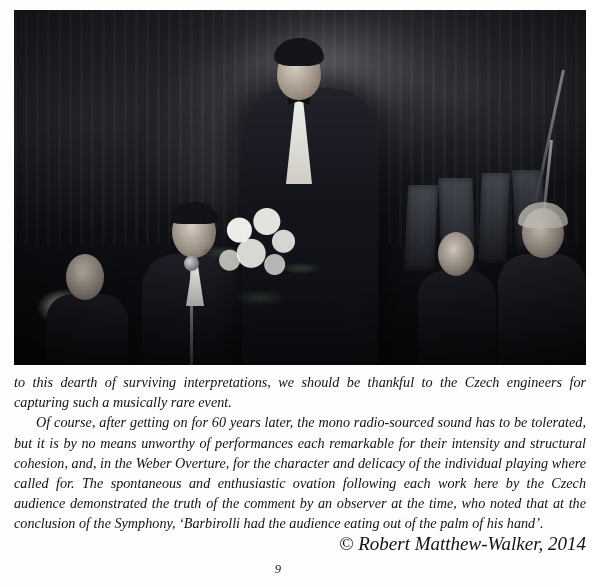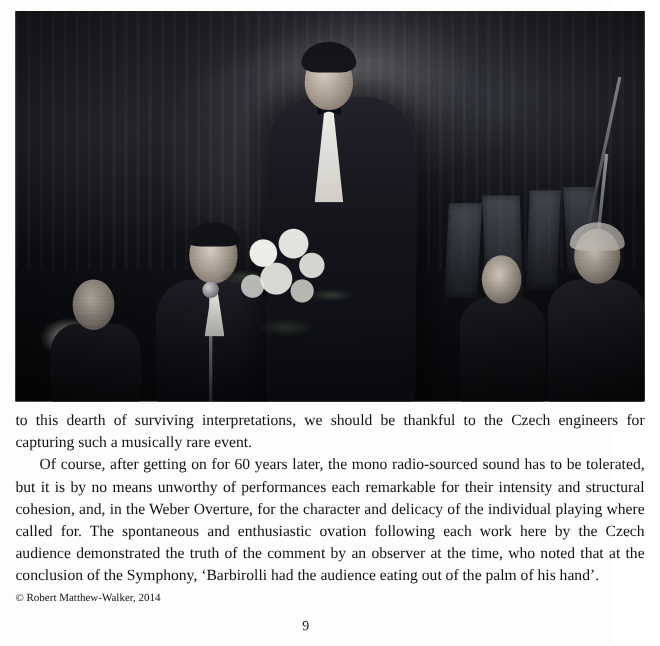--- a/index.html
+++ b/index.html
@@ -13,20 +13,21 @@
     overflow: hidden;
     font-family: "Liberation Serif", serif;
     color: #111111;
   }
   .page {
     position: relative;
     width: 556px;
     height: 587px;
     background: #fdfdfb;
     box-sizing: border-box;
+    font-style: italic;
   }
 
   
   .photo-wrap {
     position: absolute;
     left: 14px;
     top: 10px;
     width: 572px;
     height: 355px;
     overflow: hidden;
@@ -228,21 +229,22 @@
     color: #121212;
   }
   .text-block p {
     margin: 0;
   }
   .para-indent {
     text-indent: 22px;
   }
   .credit {
     margin-top: 6px;
-    font-size: 10px;
+    text-align: right;
+    font-size: 19px;
   }
   .folio {
     position: absolute;
     left: 0;
     right: 0;
     bottom: 10px;
     text-align: center;
     font-size: 12.6px;
     color: #1a1a1a;
   }

